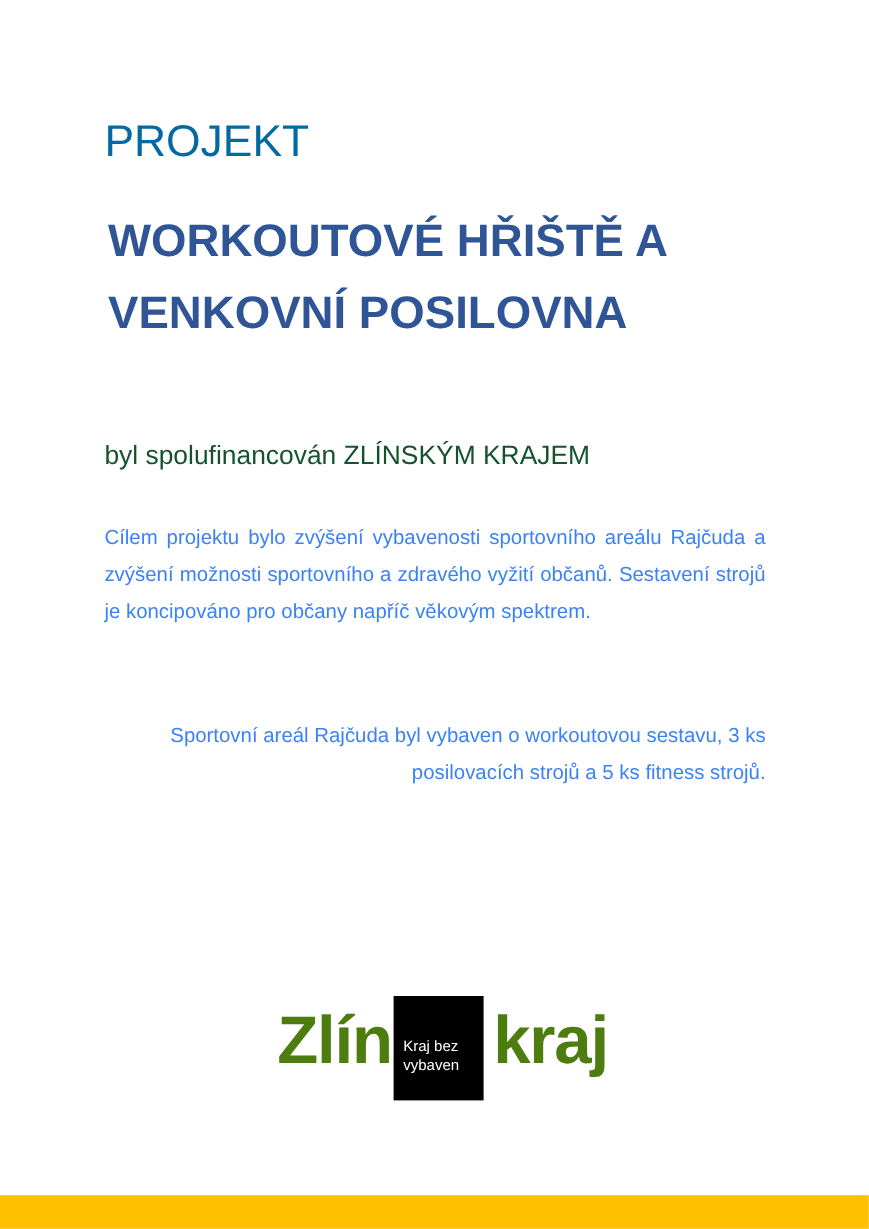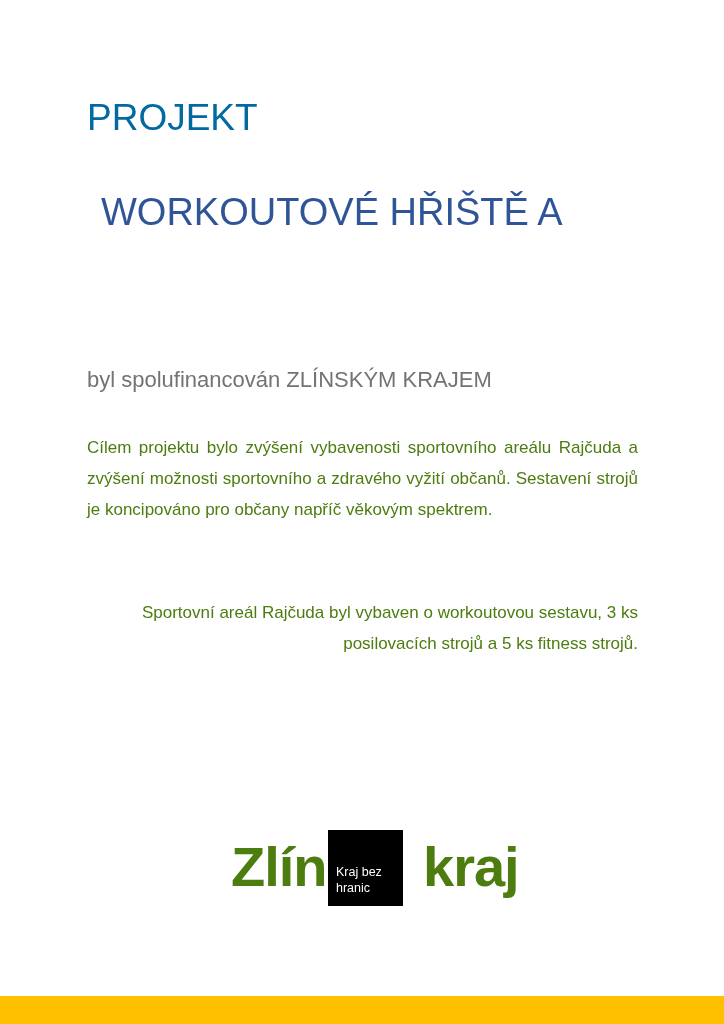--- a/index.html
+++ b/index.html
@@ -6,73 +6,74 @@
     body {
       width: 724px; height: 1024px; background: #ffffff; position: relative; overflow: hidden;
       font-family: "Liberation Sans", sans-serif; color: #2e5597;
     }
     .kicker {
       position: absolute; left: 87px; top: 96px;
       font-size: 37px; font-weight: normal; letter-spacing: 0px; color: #0369a1;
       line-height: 44px; margin: 0;
     }
     .title {
-      position: absolute; left: 87px; top: 168px; margin: 14px;
-      font-size: 38px; font-weight: normal; color: #2f5597; line-height: 60px;
+      position: absolute; left: 87px; top: 168px; margin: 3px;
+      font-size: 38px; font-weight: bold; color: #2f5597; line-height: 60px;
     }
     .title span { display: block; white-space: nowrap; }
     .subtitle {
       position: absolute; left: 87px; top: 365px; margin: 0;
-      font-size: 22px; color: #737373; line-height: 30px;
+      font-size: 22px; color: #14532d; line-height: 30px;
     }
     .para {
       position: absolute; left: 87px; width: 551px; margin: 0;
-      font-size: 17px; color: #4d7c0f; line-height: 31px; text-align: justify;
+      font-size: 17px; color: #3b82f6; line-height: 31px; text-align: justify;
     }
     .p1 { top: 432px; }
     .p2 { top: 597px; text-align: right; }
     .logo {
       position: absolute; left: 231px; top: 830px; width: 262px; height: 76px;
     }
     .logo-word {
       position: absolute; top: 12px; font-size: 56px; font-weight: bold; color: #4d7c0f;
       letter-spacing: -1px; line-height: 50px;
     }
     .logo-left { left: 0; }
-    .logo-right { left: 192px; }
+    .logo-right { left: 180px; }
     .logo-box {
-      position: absolute; left: 97px; top: 0; width: 75px; height: 76px; background: #000;
+      position: absolute; left: 97px; top: 0; width: 75px; height: 87px; background: #000;
       color: #fff;
     }
     .logo-box-text {
       position: absolute; left: 8px; top: 34px; font-size: 12.5px; line-height: 16px; color: #fff;
     }
     .logo-box-text span { display: block; white-space: nowrap; }
     .bottom-bar {
       position: absolute; left: 0; top: 996px; width: 724px; height: 28px; background: #ffc000;
     }
   </style>
 </head>
 <body>
 
 <h2 class="kicker">PROJEKT</h2>
 
 <h1 class="title">
   <span>WORKOUTOVÉ HŘIŠTĚ A</span>
+  <span>VENKOVNÍ POSILOVNA</span>
 </h1>
 
 <p class="subtitle">byl spolufinancován ZLÍNSKÝM KRAJEM</p>
 
 <p class="para p1">Cílem projektu bylo zvýšení vybavenosti sportovního areálu Rajčuda a zvýšení možnosti sportovního a zdravého vyžití občanů. Sestavení strojů je koncipováno pro občany napříč věkovým spektrem.</p>
 <p class="para p2">Sportovní areál Rajčuda byl vybaven o workoutovou sestavu, 3 ks posilovacích strojů a 5 ks fitness strojů.</p>
 
 <div class="logo">
   <span class="logo-word logo-left">Zlíns</span>
   <div class="logo-box">
     <div class="logo-box-text">
       <span>Kraj bez</span>
-      <span>hranic</span>
+      <span>vybaven</span>
     </div>
   </div>
   <span class="logo-word logo-right">kraj</span>
 </div>
 
 <div class="bottom-bar"></div>
 
 </body></html>

